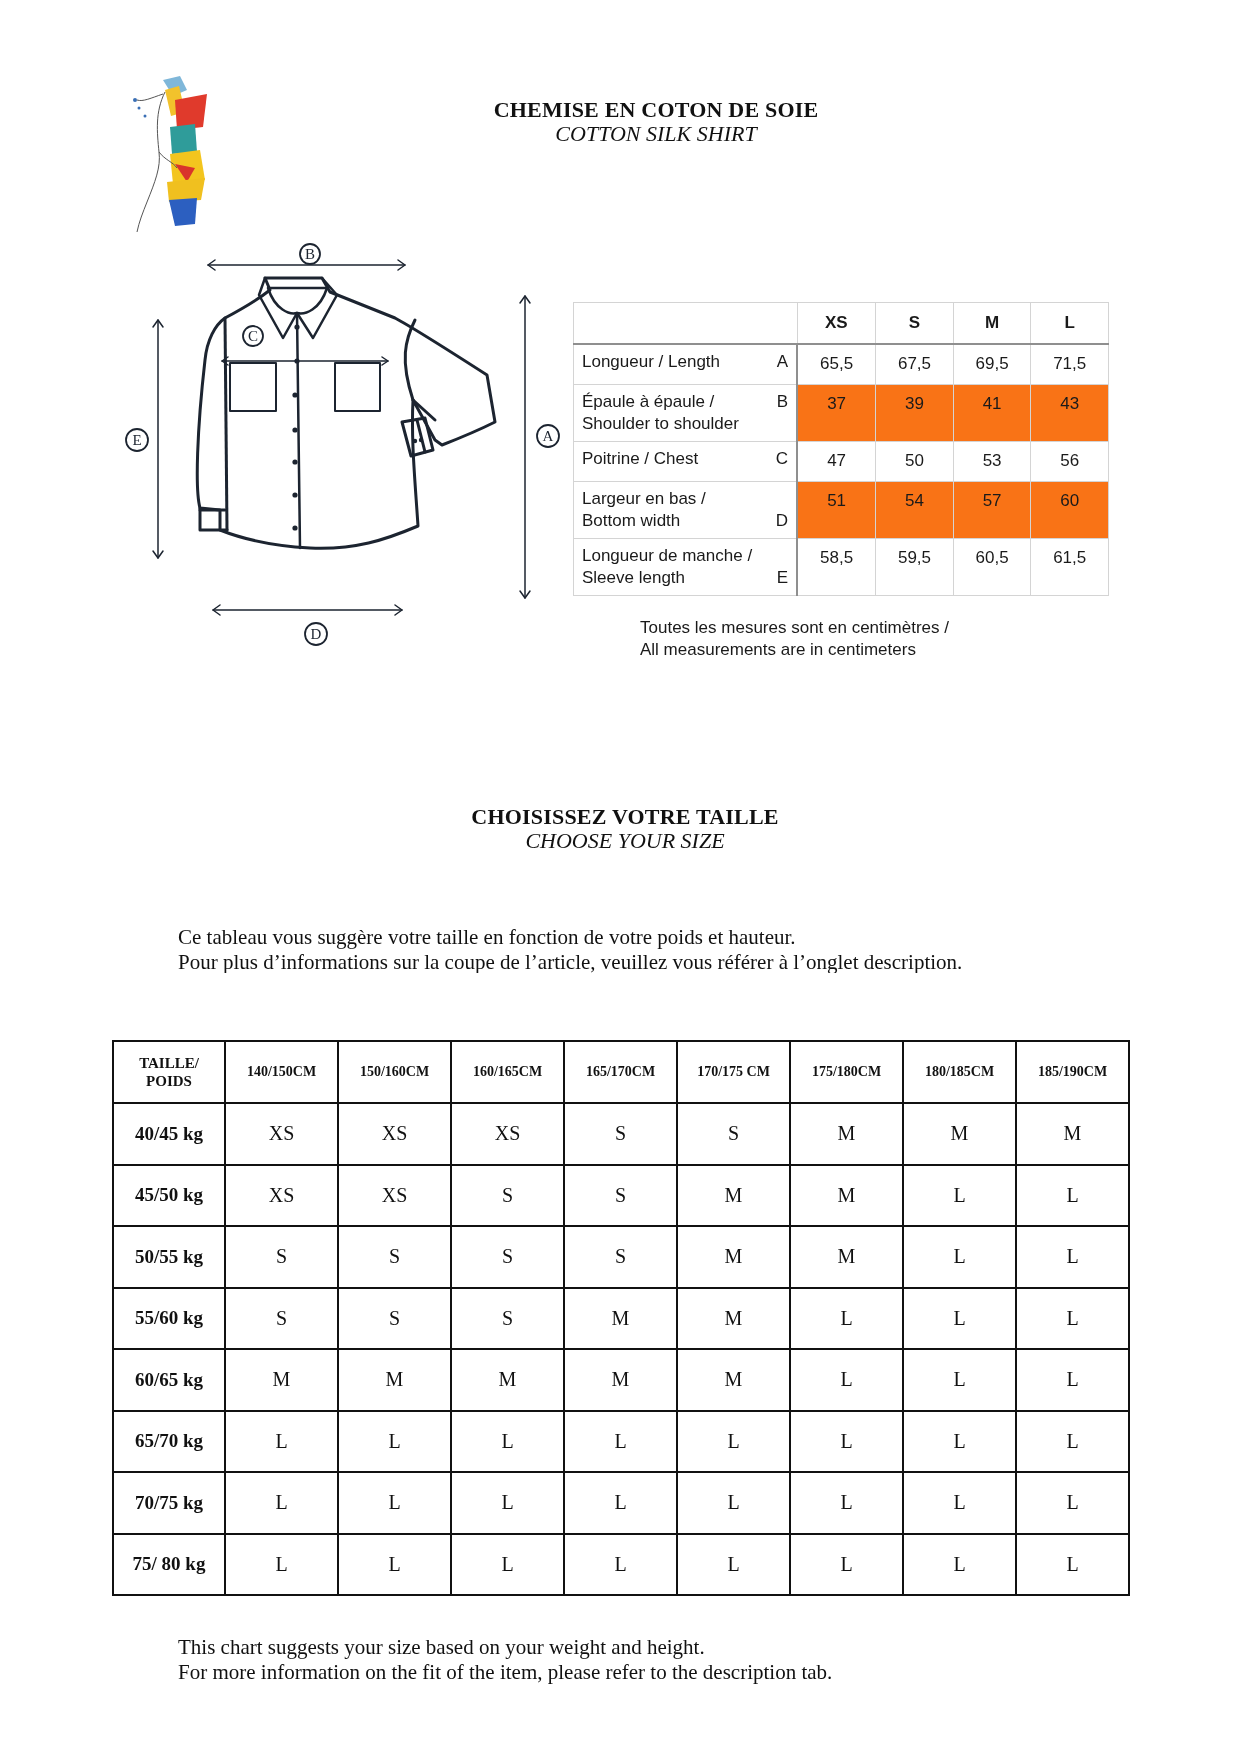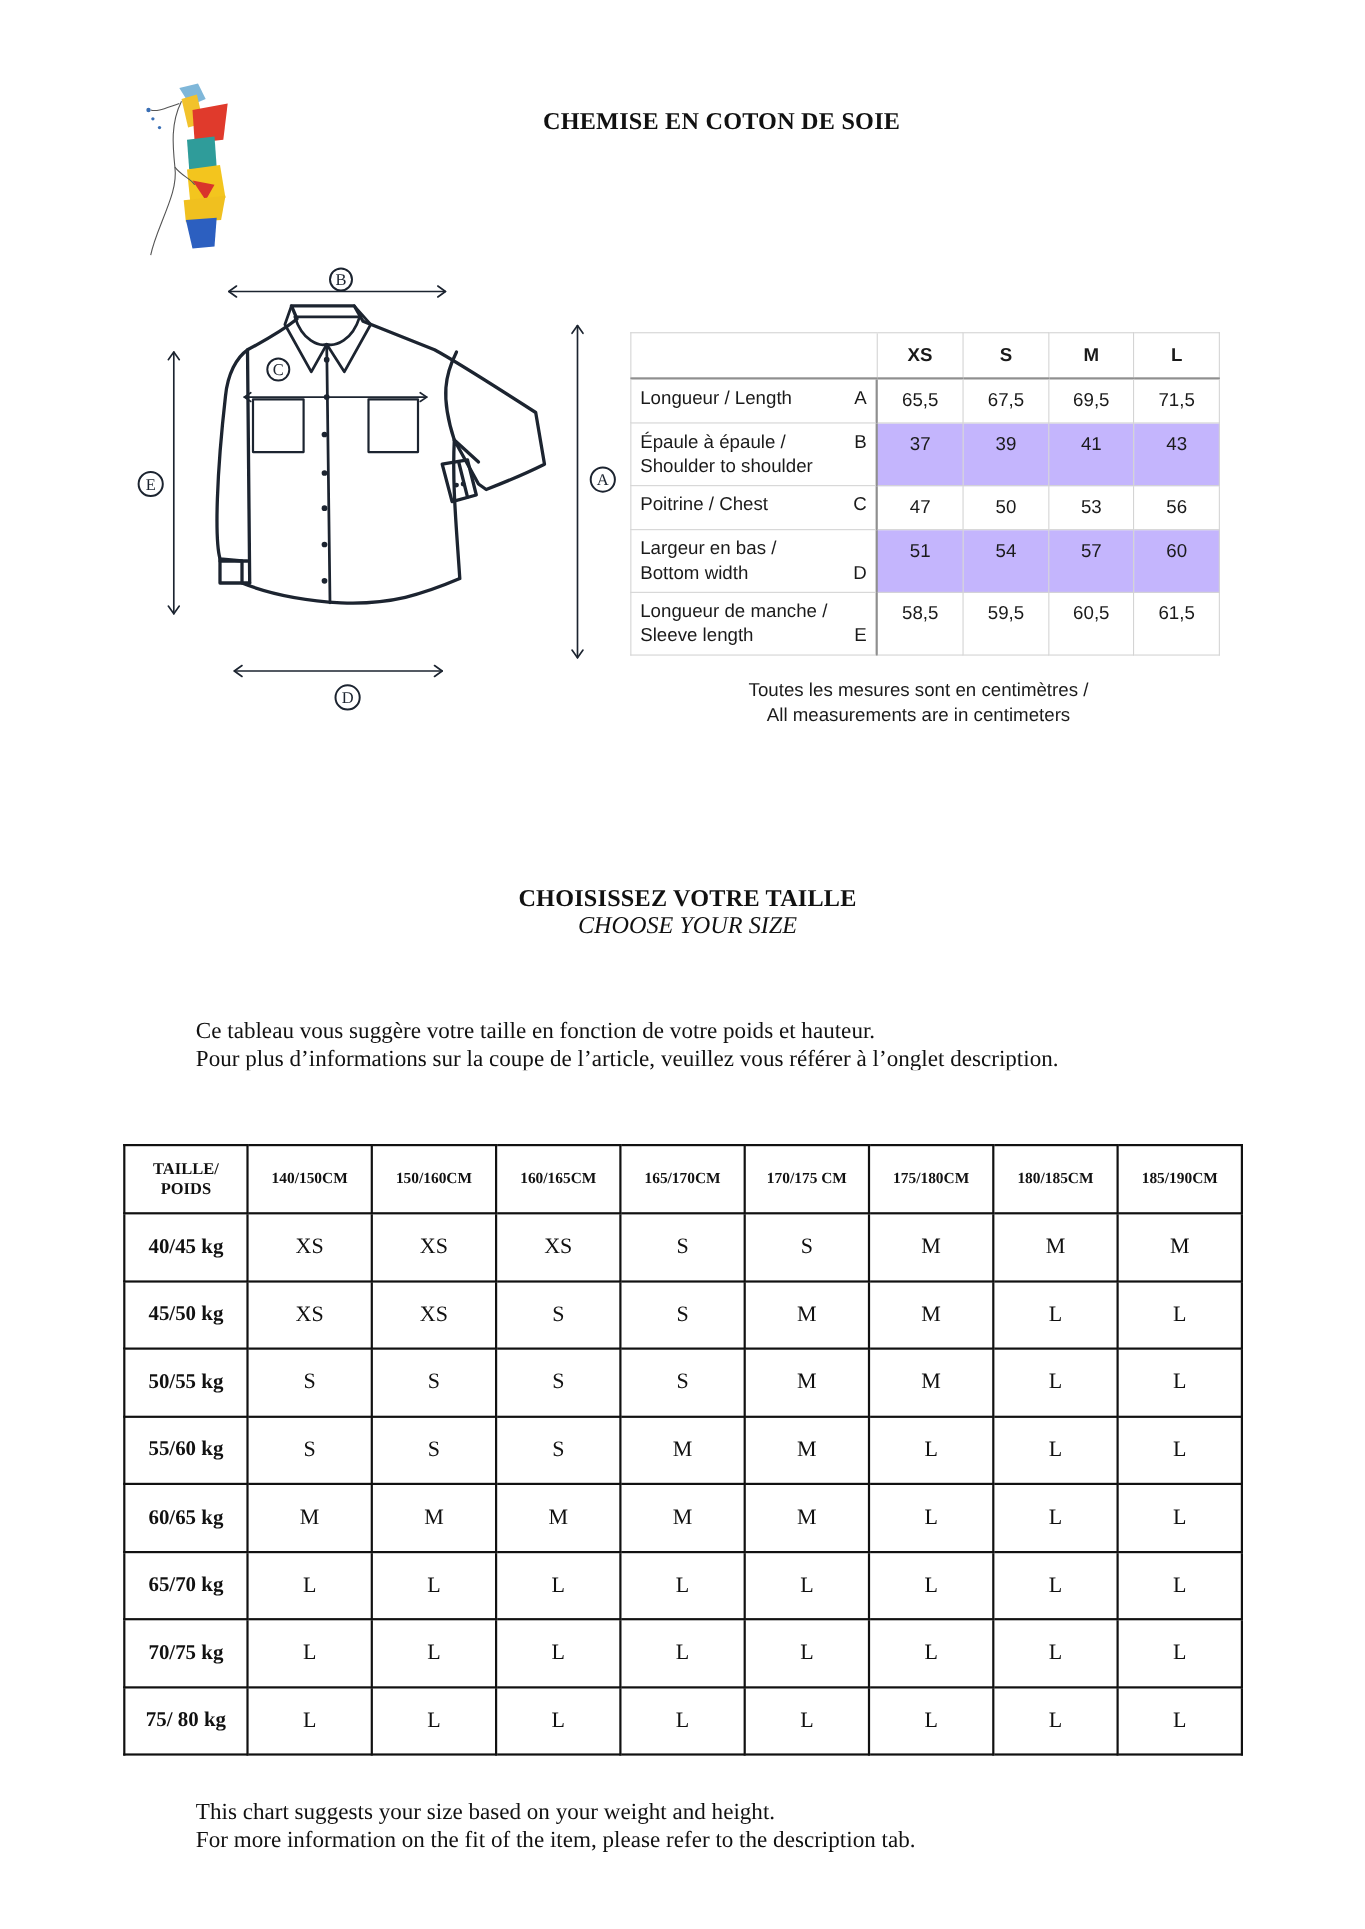--- a/index.html
+++ b/index.html
@@ -22,28 +22,28 @@
 
   
   #spec-table { left: 573px; top: 302px; width: 536px; border-collapse: collapse; font-family: "Liberation Sans", sans-serif; font-size: 17px; color: #1a1a1a; }
   #spec-table td, #spec-table th { border: 1px solid #d4d4d4; padding: 0; }
   #spec-table th { font-weight: bold; height: 40px; text-align: center; border-bottom: 2px solid #8f8f8f; }
   #spec-table th.blank { border-right: none; }
   #spec-table td.label { width: 206px; padding: 6px 8px; vertical-align: top; border-right: 2px solid #8f8f8f; margin-top: 42px; }
   #spec-table td.val { text-align: center; vertical-align: top; padding-top: 9px; }
   #spec-table tr.tall td { height: 42px; }
   #spec-table tr.short td { height: 27px; }
-  #spec-table tr.shade td.val { background: #c4b5fd; }
+  #spec-table tr.shade td.val { background: #f97316; }
   .lbl-wrap { display: flex; justify-content: space-between; align-items: flex-start; }
   .lbl-wrap.bottom-letter { align-items: flex-end; }
   .lbl-text { line-height: 22px; }
   .lbl-letter { line-height: 22px; padding-left: 6px; }
   .bottom-letter .lbl-letter { margin-top: 22px; }
 
-  #spec-note { left: 640px; width: 390px; top: 617px; text-align: center; font-family: "Liberation Sans", sans-serif; font-size: 17px; line-height: 22px; color: #1a1a1a; }
+  #spec-note { left: 640px; width: 390px; top: 617px; text-align: left; font-family: "Liberation Sans", sans-serif; font-size: 17px; line-height: 22px; color: #1a1a1a; }
 
   
   .para { font-family: "Liberation Serif", serif; font-size: 21px; line-height: 25px; color: #111; margin-top: 35px; }
   #intro-text { left: 178px; top: 890px; width: 1000px; height: 48px; overflow: hidden; }
   #footer-text { left: 178px; top: 1600px; width: 1000px; }
 
   
   #size-table { left: 112px; top: 1040px; width: 1018px; border-collapse: collapse; font-family: "Liberation Serif", serif; table-layout: fixed; }
   #size-table th, #size-table td { border: 2.5px solid #111; text-align: center; padding: 0; }
   #size-table thead th { height: 60px; font-weight: bold; font-size: 14px; }
@@ -69,20 +69,21 @@
     <path d="M34 80 C40 88 48 90 52 96" stroke="#555" stroke-width="1" fill="none"></path>
     <path d="M38 22 C26 26 18 30 12 28" stroke="#555" stroke-width="1" fill="none"></path>
     <circle cx="10" cy="28" r="2" fill="#3a6fb5"></circle>
     <circle cx="14" cy="36" r="1.5" fill="#3a6fb5"></circle>
     <circle cx="20" cy="44" r="1.5" fill="#3a6fb5"></circle>
   </svg>
 </div>
 
 <div id="product-title" class="abs title-block">
   <div class="title-main">CHEMISE EN COTON DE SOIE</div>
+  <div class="title-sub">COTTON SILK SHIRT</div>
 </div>
 
 <div id="diagram" class="abs">
   <svg width="450" height="430" viewBox="0 0 450 430">
     <g stroke="#1c2430" fill="none" stroke-linecap="round" stroke-linejoin="round">
 
       <g stroke-width="1.5">
         <line x1="93" y1="25" x2="290" y2="25"></line>
         <polyline points="100,20 93,25 100,30"></polyline>
         <polyline points="283,20 290,25 283,30"></polyline>

